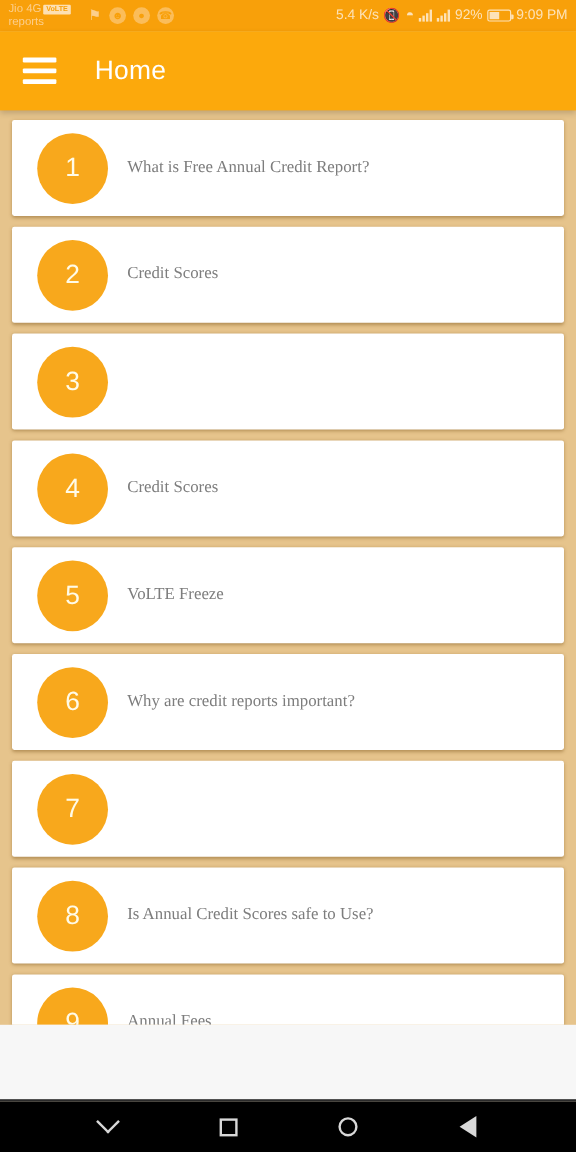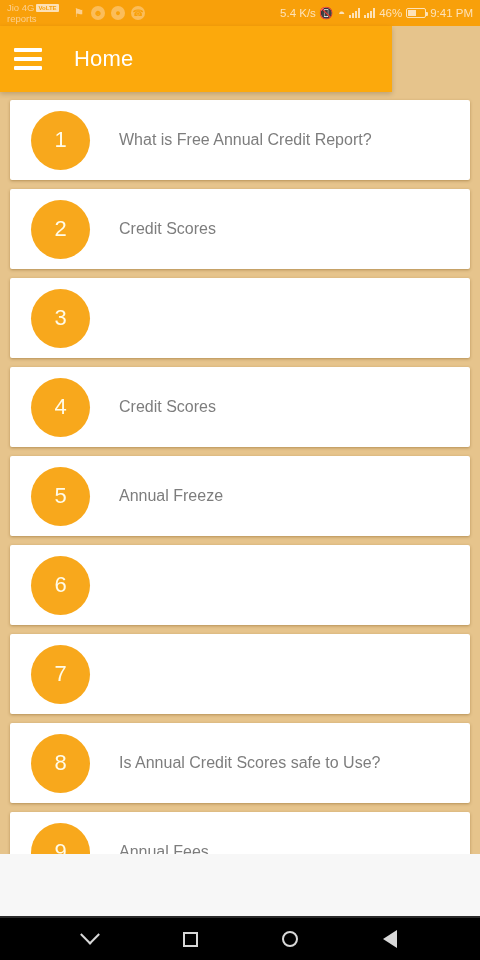--- a/index.html
+++ b/index.html
@@ -34,22 +34,22 @@
   .bars i:nth-child(1){height:3px} .bars i:nth-child(2){height:5px}
   .bars i:nth-child(3){height:7px} .bars i:nth-child(4){height:10px}
   .battery{ width:20px; height:10px; border:1.3px solid #fde2b8; border-radius:2px;
             position:relative; display:flex; align-items:center; padding:1px; }
   .battery:after{ content:""; position:absolute; right:-3px; top:3px;
                   width:2px; height:4px; background:#fde2b8; border-radius:0 1px 1px 0; }
   .battery span{ display:block; height:100%; width:46%; background:#fde2b8; }
 
   
   .appbar{
-    position:absolute; top:26px; left:0; width:392px; height:66px;
-    background:#fca90c; display:flex; align-items:center; padding-left:14px;
+    position:absolute; top:26px; left:0; width:480px; height:66px;
+    background:#fca90c; display:flex; align-items:center; padding-left:19px;
     box-shadow:0 2px 5px rgba(0,0,0,.18);
   }
   .hamburger{ width:28px; height:22px; display:flex; flex-direction:column;
               justify-content:space-between; cursor:pointer; }
   .hamburger b{ display:block; height:4px; background:#fff; border-radius:1px; }
   .appbar-title{ color:#fff; font-size:22px; margin-left:32px; letter-spacing:.2px; }
 
   
   .list{
     position:absolute; top:92px; left:0; width:480px; height:762px;
@@ -58,21 +58,21 @@
   .card{
     position:relative; background:#fff; height:80px; margin-bottom:9px;
     border-radius:2px; display:flex; align-items:center; padding-left:21px;
     box-shadow:0 1px 3px rgba(120,80,20,.45);
   }
   .badge{
     width:59px; height:59px; flex:0 0 auto; border-radius:50%;
     background:#f8a81c; color:#fffbe8; font-size:22px;
     display:flex; align-items:center; justify-content:center;
   }
-  .card-label{ margin-left:29px; color:#7d7d7d; font-size:16px; }
+  .card-label{ margin-left:16px; color:#7d7d7d; font-size:14px;font-family:Liberation Serif, serif; }
 
   
   .banner{ position:absolute; left:0; top:854px; width:480px; height:64px;
            background:#f7f7f7; border-bottom:2px solid #2a2a2a; }
   .navbar{ position:absolute; left:0; bottom:0; width:480px; height:42px;
            background:#000; display:flex; align-items:center;
            justify-content:space-around; padding:0 40px; }
   .navbtn{ width:46px; height:42px; display:flex; align-items:center;
            justify-content:center; cursor:pointer; }
   .ic-chevron{ width:14px; height:14px; border-right:2px solid #d8d8d8;
@@ -110,25 +110,25 @@
           <i></i>
           <i></i>
           <i></i>
         </span>
       <span class="bars">
           <i></i>
           <i></i>
           <i></i>
           <i></i>
         </span>
-      <span>46%</span>
+      <span>92%</span>
       <span class="battery">
           <span></span>
         </span>
-      <span>9:41 PM</span>
+      <span>9:09 PM</span>
     </div>
   </div>
 
   <div class="appbar">
     <div class="hamburger">
       <b></b>
         <b></b>
         <b></b>
     </div>
     <div class="appbar-title">Home</div>
@@ -145,24 +145,25 @@
     </div>
     <div class="card">
       <div class="badge">3</div>
     </div>
     <div class="card">
       <div class="badge">4</div>
       <div class="card-label">Credit Scores</div>
     </div>
     <div class="card">
       <div class="badge">5</div>
-      <div class="card-label">Annual Freeze</div>
+      <div class="card-label">VoLTE Freeze</div>
     </div>
     <div class="card">
       <div class="badge">6</div>
+      <div class="card-label">Why are credit reports important?</div>
     </div>
     <div class="card">
       <div class="badge">7</div>
     </div>
     <div class="card">
       <div class="badge">8</div>
       <div class="card-label">Is Annual Credit Scores safe to Use?</div>
     </div>
     <div class="card">
       <div class="badge">9</div>

